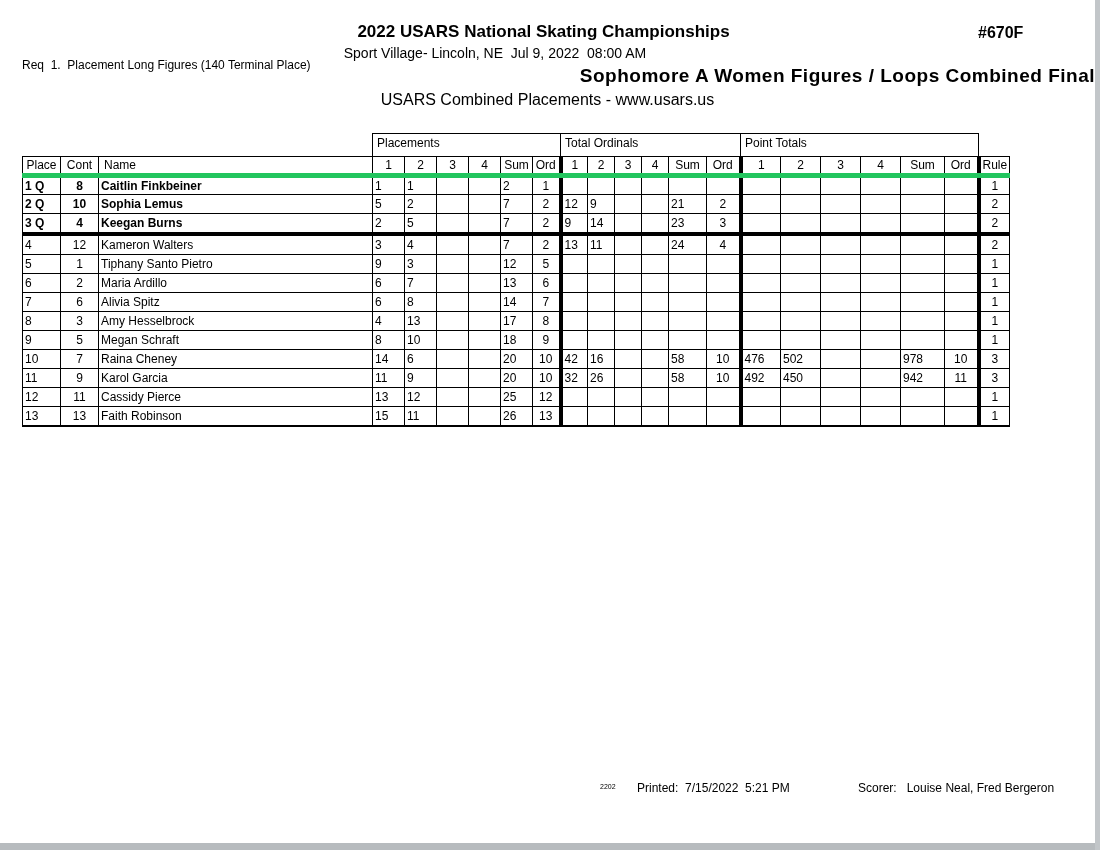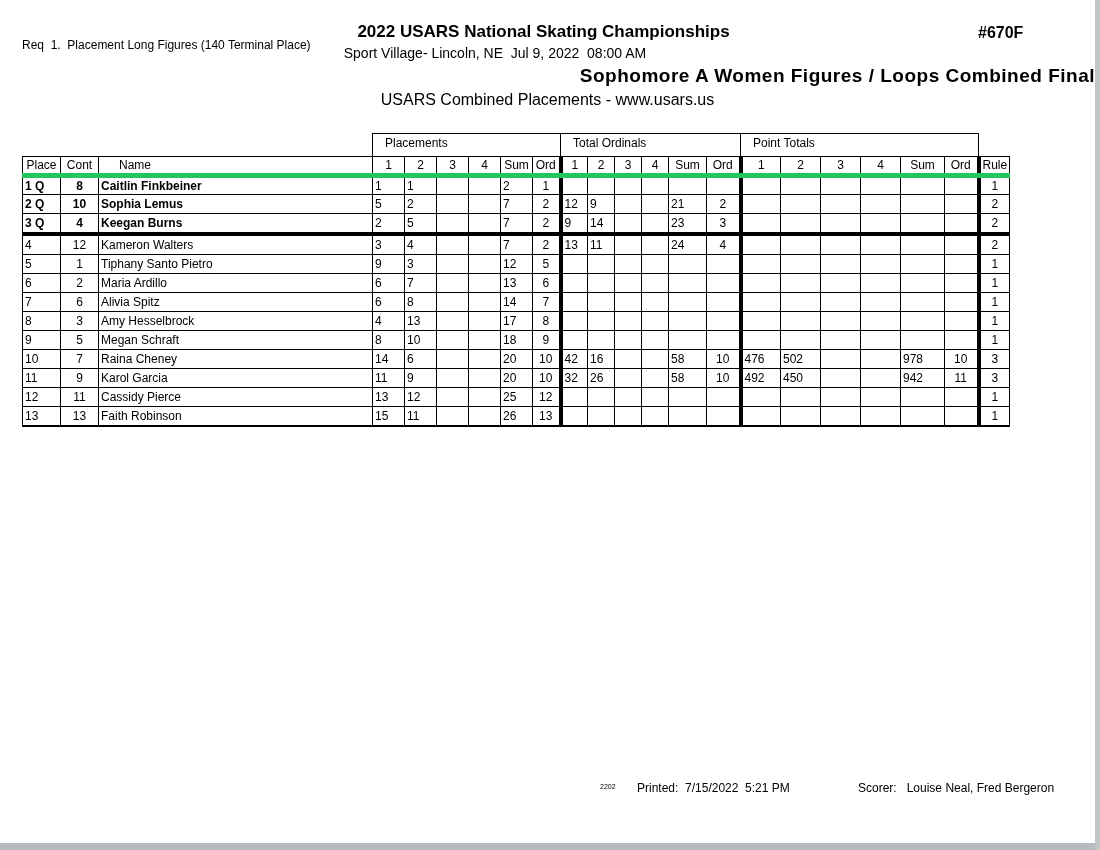--- a/index.html
+++ b/index.html
@@ -11,21 +11,21 @@
     position:relative;
     overflow:hidden;
   }
   .page {
     position:absolute; left:0; top:0;
     width:1095px; height:843px;
     background:#ffffff;
   }
   
   .req-block {
-    position:absolute; left:22px; top:8px;
+    position:absolute; left:22px; top:28px;
     font-size:12px; line-height:15px; white-space:pre;text-align:center;
   }
   .title-line {
     position:absolute; left:0; top:22px; width:1087px;
     text-align:center; font-size:17px; font-weight:bold; white-space:pre;
   }
   .venue-line {
     position:absolute; left:0; top:45px; width:990px;
     text-align:center; font-size:14px; white-space:pre;
   }
@@ -50,23 +50,23 @@
     border:1px solid #000;
     font-size:12px; font-weight:normal;
     height:19px; line-height:14px;
     padding:0 2px;
     white-space:nowrap; overflow:hidden;
     vertical-align:middle;
     background:#fff;
   }
   tr.sec-row td { height:23px; vertical-align:top; padding-top:2px; }
   tr.sec-row td.nb { border:none; background:transparent; }
-  tr.sec-row td.sec { text-align:left; padding-left:12px; }
+  tr.sec-row td.sec { text-align:left; padding-left:4px; }
   tr.head th { border-bottom:5px solid #22c55e; text-align:center; }
-  tr.head th.h-name { text-align:left; padding-left:20px;margin-left:28px; }
+  tr.head th.h-name { text-align:left; padding-left:5px;margin-left:28px; }
   td.c-place { text-align:left; padding-left:7px; }
   td.c-cont  { text-align:center; }
   td.c-name  { text-align:left; padding-left:5px; }
   td.num     { text-align:left; padding-left:5px; }
   td.ord     { text-align:center; font-weight:bold; }
   td.c-rule  { text-align:center; }
   .thickL    { border-left:4px solid #000 !important; }
   tr.qrow td.c-place, tr.qrow td.c-cont, tr.qrow td.c-name { font-weight:bold; }
   tr.cutoff td { height:3px; padding:0; background:#000; border:1px solid #000; }
   tr.lastrow td { border-bottom:2px solid #000; }

